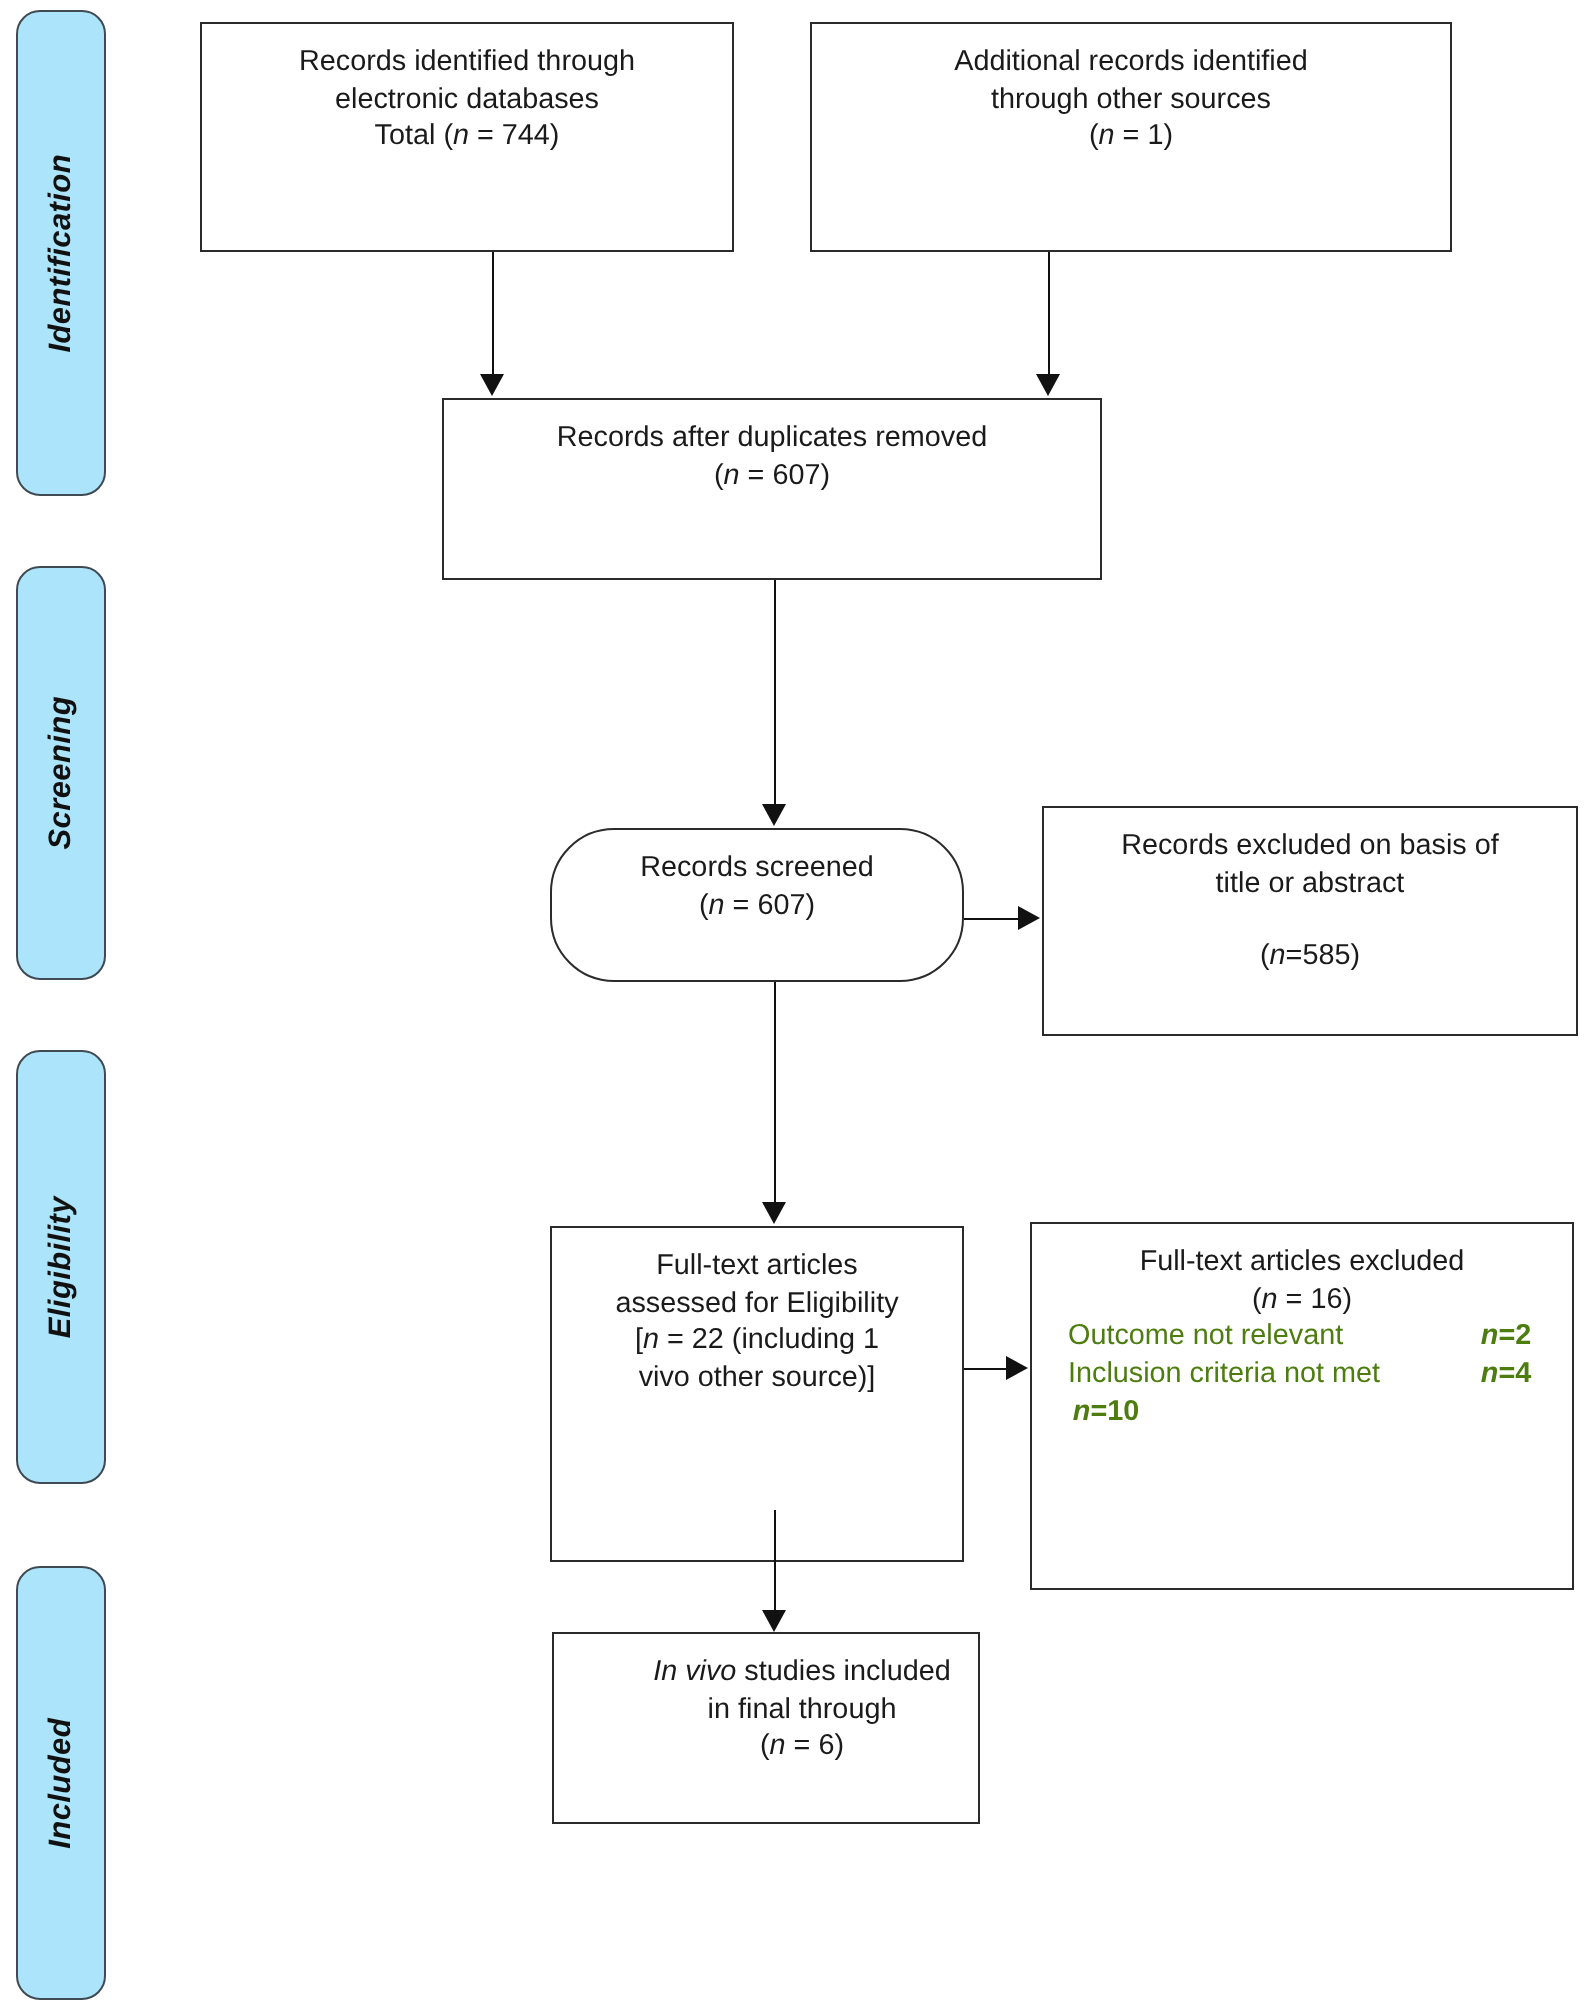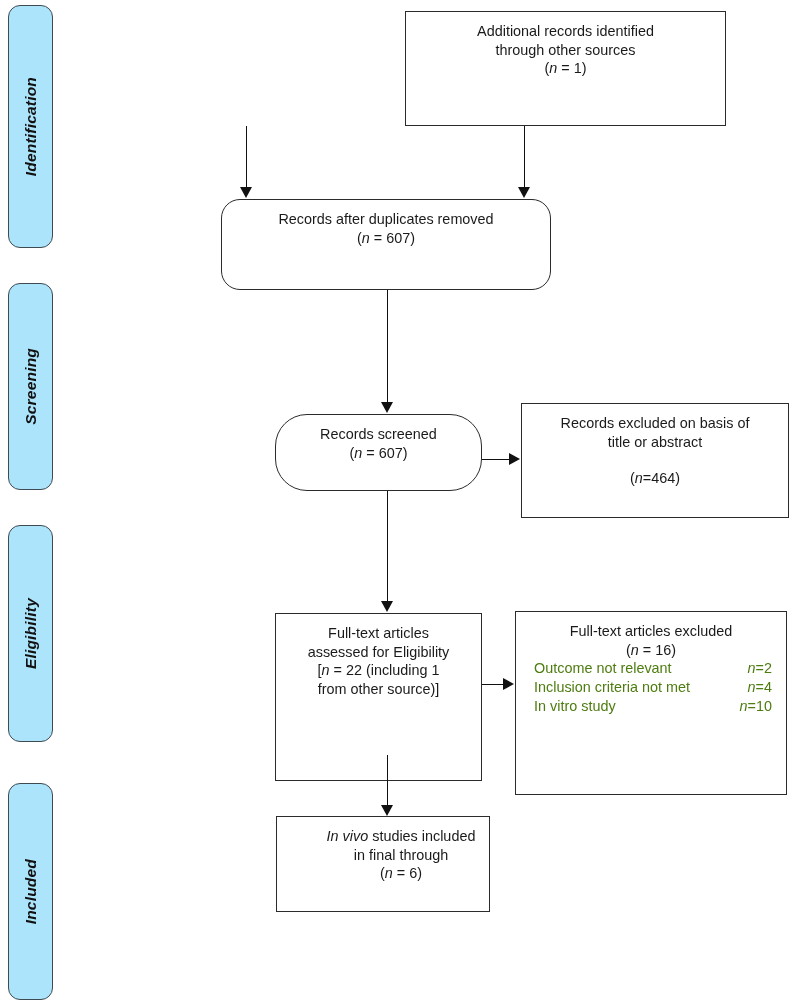--- a/index.html
+++ b/index.html
@@ -76,23 +76,24 @@
     line-height: 1.30;
     color: #4d7c0f;
   }
   .reason-row .reason-text {
     flex: 1 1 auto;
     text-align: left;
     white-space: pre;
   }
   .reason-row .reason-count {
     flex: 0 0 auto;
-    text-align: right;
+    text-align: center;
     white-space: pre;
     min-width: 38px;
+    font-weight: bold;
   }
 
   
   .conn-v {
     position: absolute;
     width: 0;
     border-left: 1.6px solid #111111;
   }
   .conn-h {
     position: absolute;
@@ -130,82 +131,86 @@
   </div>
 
   <div class="stage-pill" style="left:8px; top:525px; width:45px; height:217px;">
     <span class="stage-label">Eligibility</span>
   </div>
 
   <div class="stage-pill" style="left:8px; top:783px; width:45px; height:217px;">
     <span class="stage-label">Included</span>
   </div>
 
+  <div class="flow-box" style="left:100px; top:11px; width:267px; height:115px;">
+    <div class="line">Records identified through</div>
+    <div class="line">electronic databases</div>
+    <div class="line"><span>Total (</span><i>n</i><span> = 744)</span></div>
+  </div>
 
   <div class="flow-box" style="left:405px; top:11px; width:321px; height:115px;">
     <div class="line">Additional records identified</div>
     <div class="line">through other sources</div>
     <div class="line"><span>(</span><i>n</i><span> = 1)</span></div>
   </div>
 
   <div class="conn-v" style="left:246px; top:126px; height:62px;"></div>
   <div class="arrow-down" style="left:240px; top:187px;"></div>
 
   <div class="conn-v" style="left:524px; top:126px; height:62px;"></div>
   <div class="arrow-down" style="left:518px; top:187px;"></div>
 
-  <div class="flow-box" style="left:221px; top:199px; width:330px; height:91px;border-radius:19px;">
+  <div class="flow-box" style="left:221px; top:199px; width:330px; height:91px;">
     <div class="line">Records after duplicates removed</div>
     <div class="line"><span>(</span><i>n</i><span> = 607)</span></div>
   </div>
 
   <div class="conn-v" style="left:387px; top:290px; height:113px;"></div>
   <div class="arrow-down" style="left:381px; top:402px;"></div>
 
   <div class="flow-box" style="left:275px; top:414px; width:207px; height:77px;border-radius:32px;">
     <div class="line">Records screened</div>
     <div class="line"><span>(</span><i>n</i><span> = 607)</span></div>
   </div>
 
   <div class="conn-h" style="left:482px; top:459px; width:28px;"></div>
   <div class="arrow-right" style="left:509px; top:453px;"></div>
 
   <div class="flow-box" style="left:521px; top:403px; width:268px; height:115px;">
     <div class="line">Records excluded on basis of</div>
     <div class="line">title or abstract</div>
-    <div class="line gap-before"><span>(</span><i>n</i><span>=464)</span></div>
+    <div class="line gap-before"><span>(</span><i>n</i><span>=585)</span></div>
   </div>
 
   <div class="conn-v" style="left:387px; top:491px; height:111px;"></div>
   <div class="arrow-down" style="left:381px; top:601px;"></div>
 
   <div class="flow-box" style="left:275px; top:613px; width:207px; height:168px;">
     <div class="line">Full-text articles</div>
     <div class="line">assessed for Eligibility</div>
     <div class="line"><span>[</span><i>n</i><span> = 22 (including 1</span></div>
-    <div class="line">from other source)]</div>
+    <div class="line">vivo other source)]</div>
   </div>
 
   <div class="conn-h" style="left:482px; top:684px; width:22px;"></div>
   <div class="arrow-right" style="left:503px; top:678px;"></div>
 
   <div class="flow-box" style="left:515px; top:611px; width:272px; height:184px;">
     <div class="line">Full-text articles excluded</div>
     <div class="line"><span>(</span><i>n</i><span> = 16)</span></div>
 
     <div class="reason-row">
       <span class="reason-text">Outcome not relevant</span>
       <span class="reason-count"><i>n</i><span>=2</span></span>
     </div>
     <div class="reason-row">
       <span class="reason-text">Inclusion criteria not met</span>
       <span class="reason-count"><i>n</i><span>=4</span></span>
     </div>
     <div class="reason-row">
-      <span class="reason-text">In vitro study</span>
       <span class="reason-count"><i>n</i><span>=10</span></span>
     </div>
   </div>
 
   <div class="conn-v" style="left:387px; top:755px; height:51px;"></div>
   <div class="arrow-down" style="left:381px; top:805px;"></div>
 
   <div class="flow-box" style="left:276px; top:816px; width:214px; height:96px;padding-left:36px;">
     <div class="line"><i>In vivo</i><span> studies included</span></div>
     <div class="line">in final through</div>

